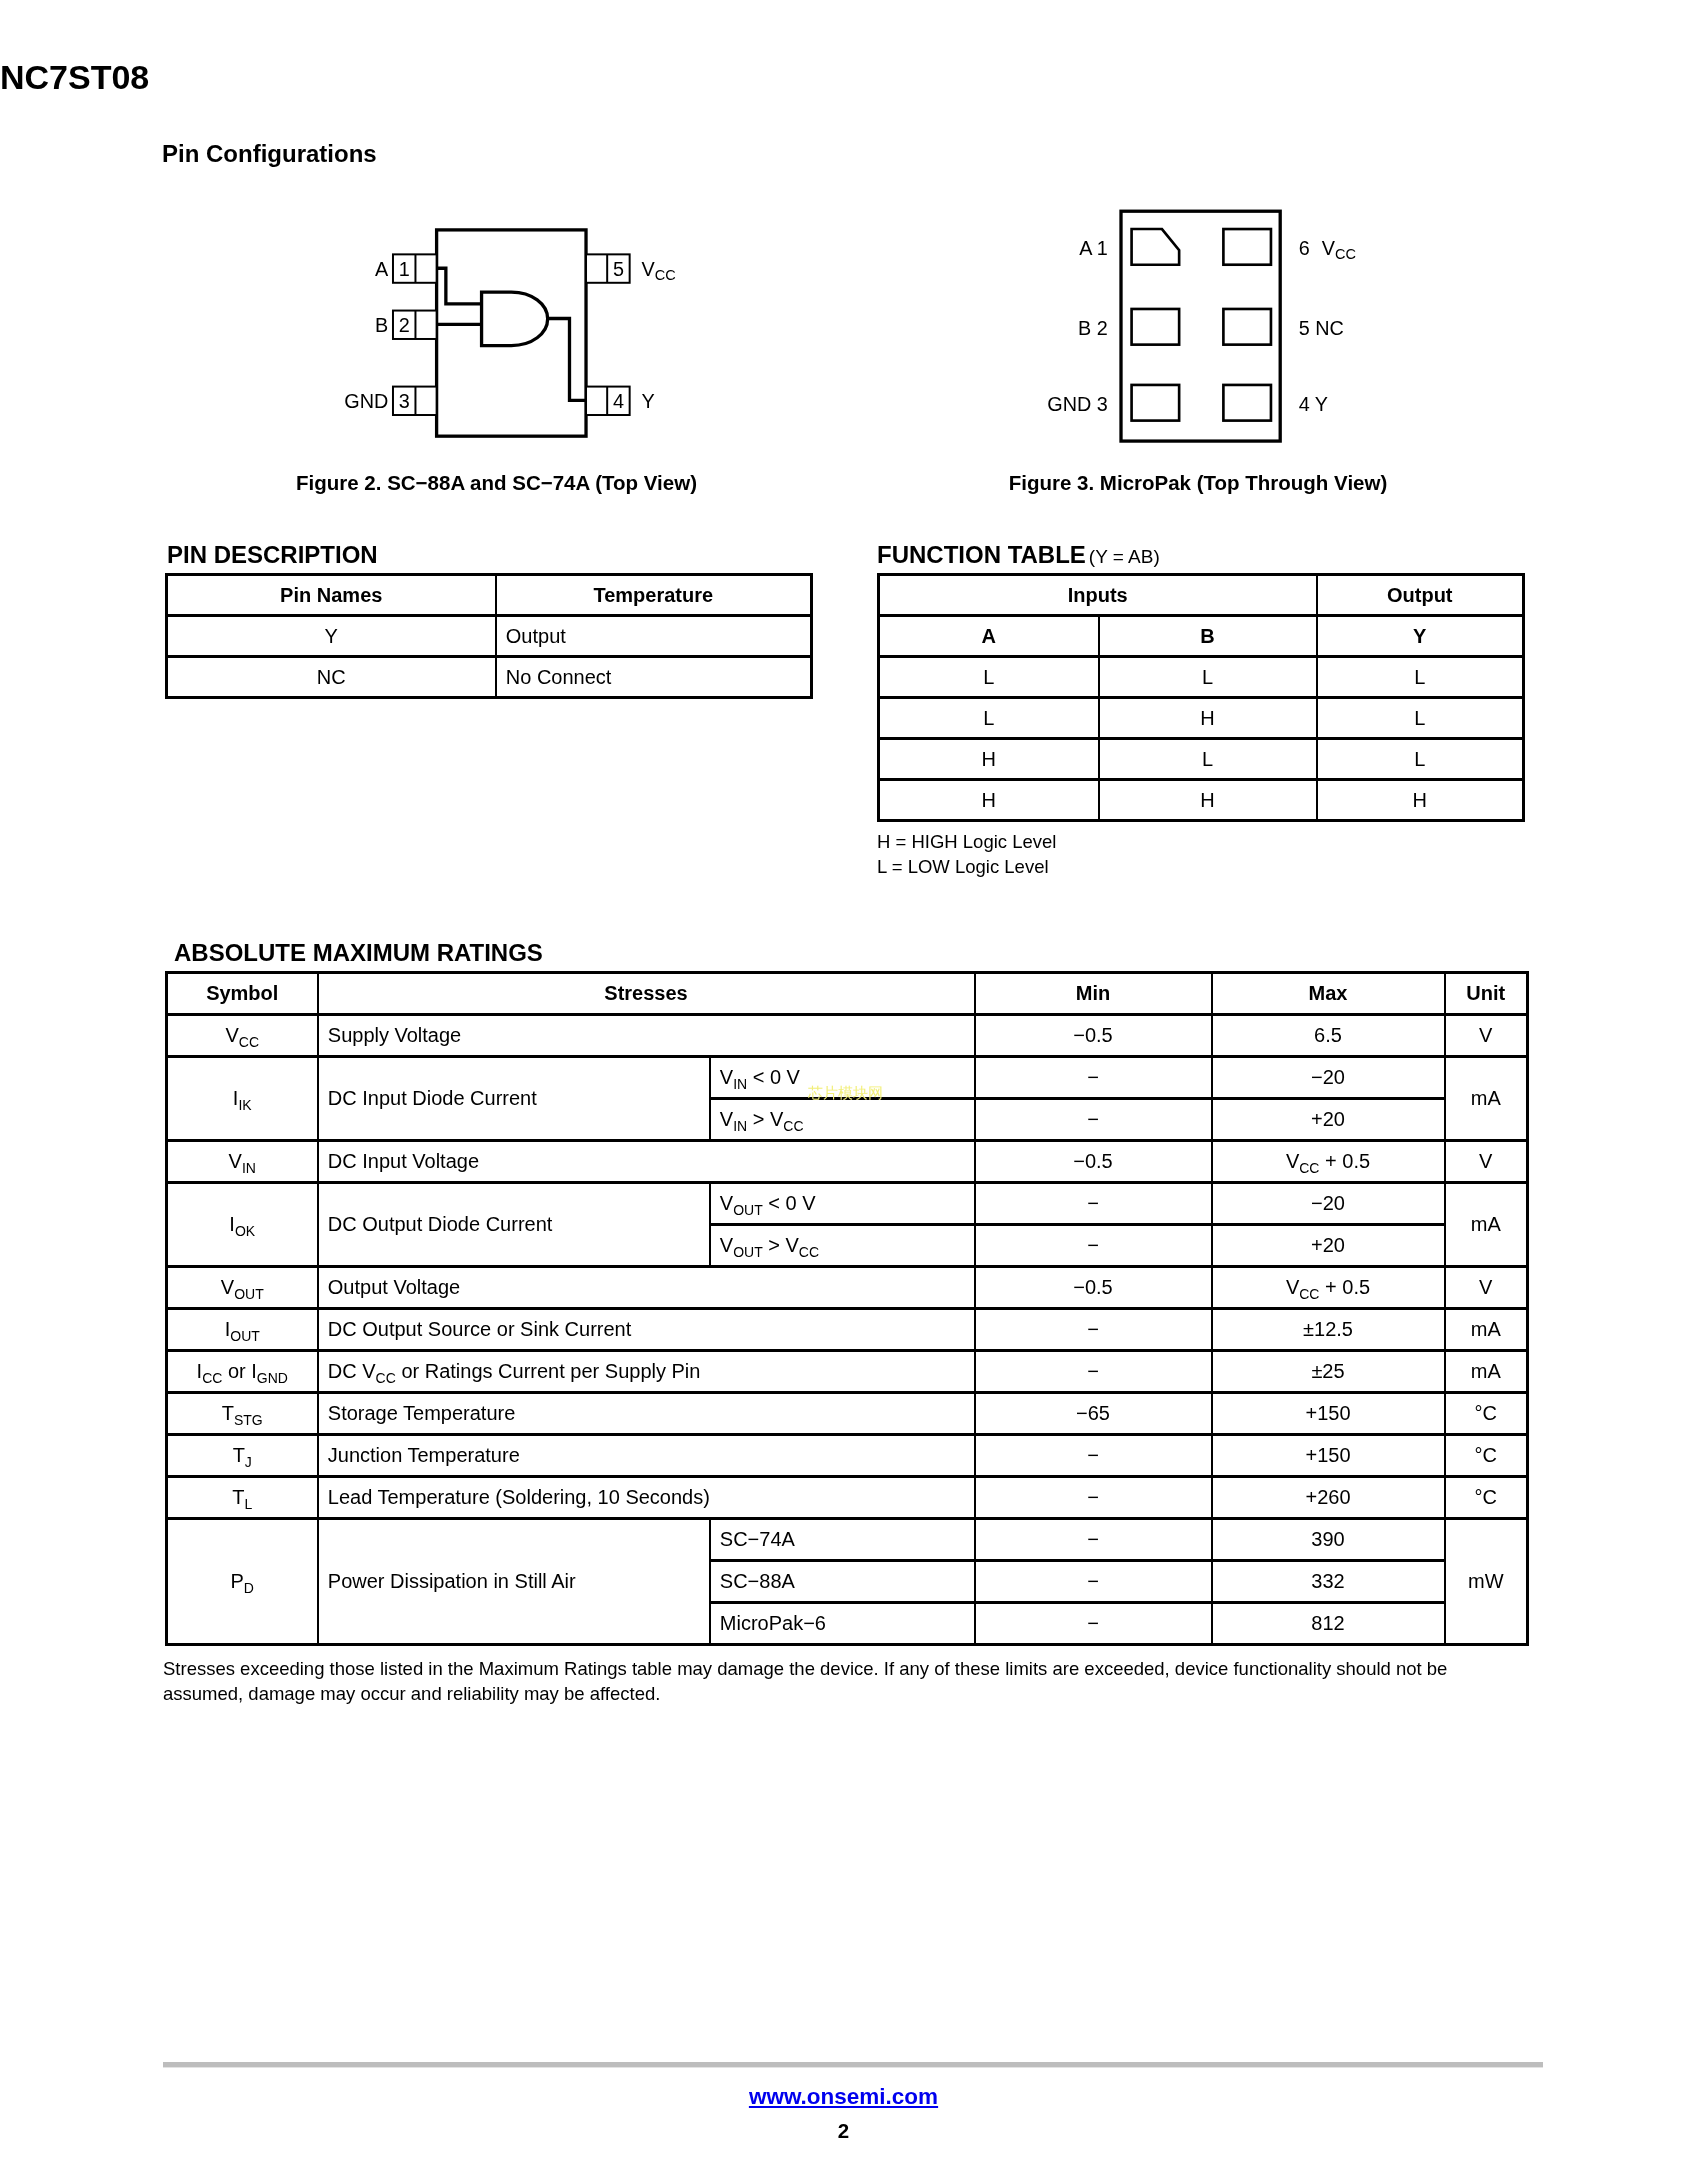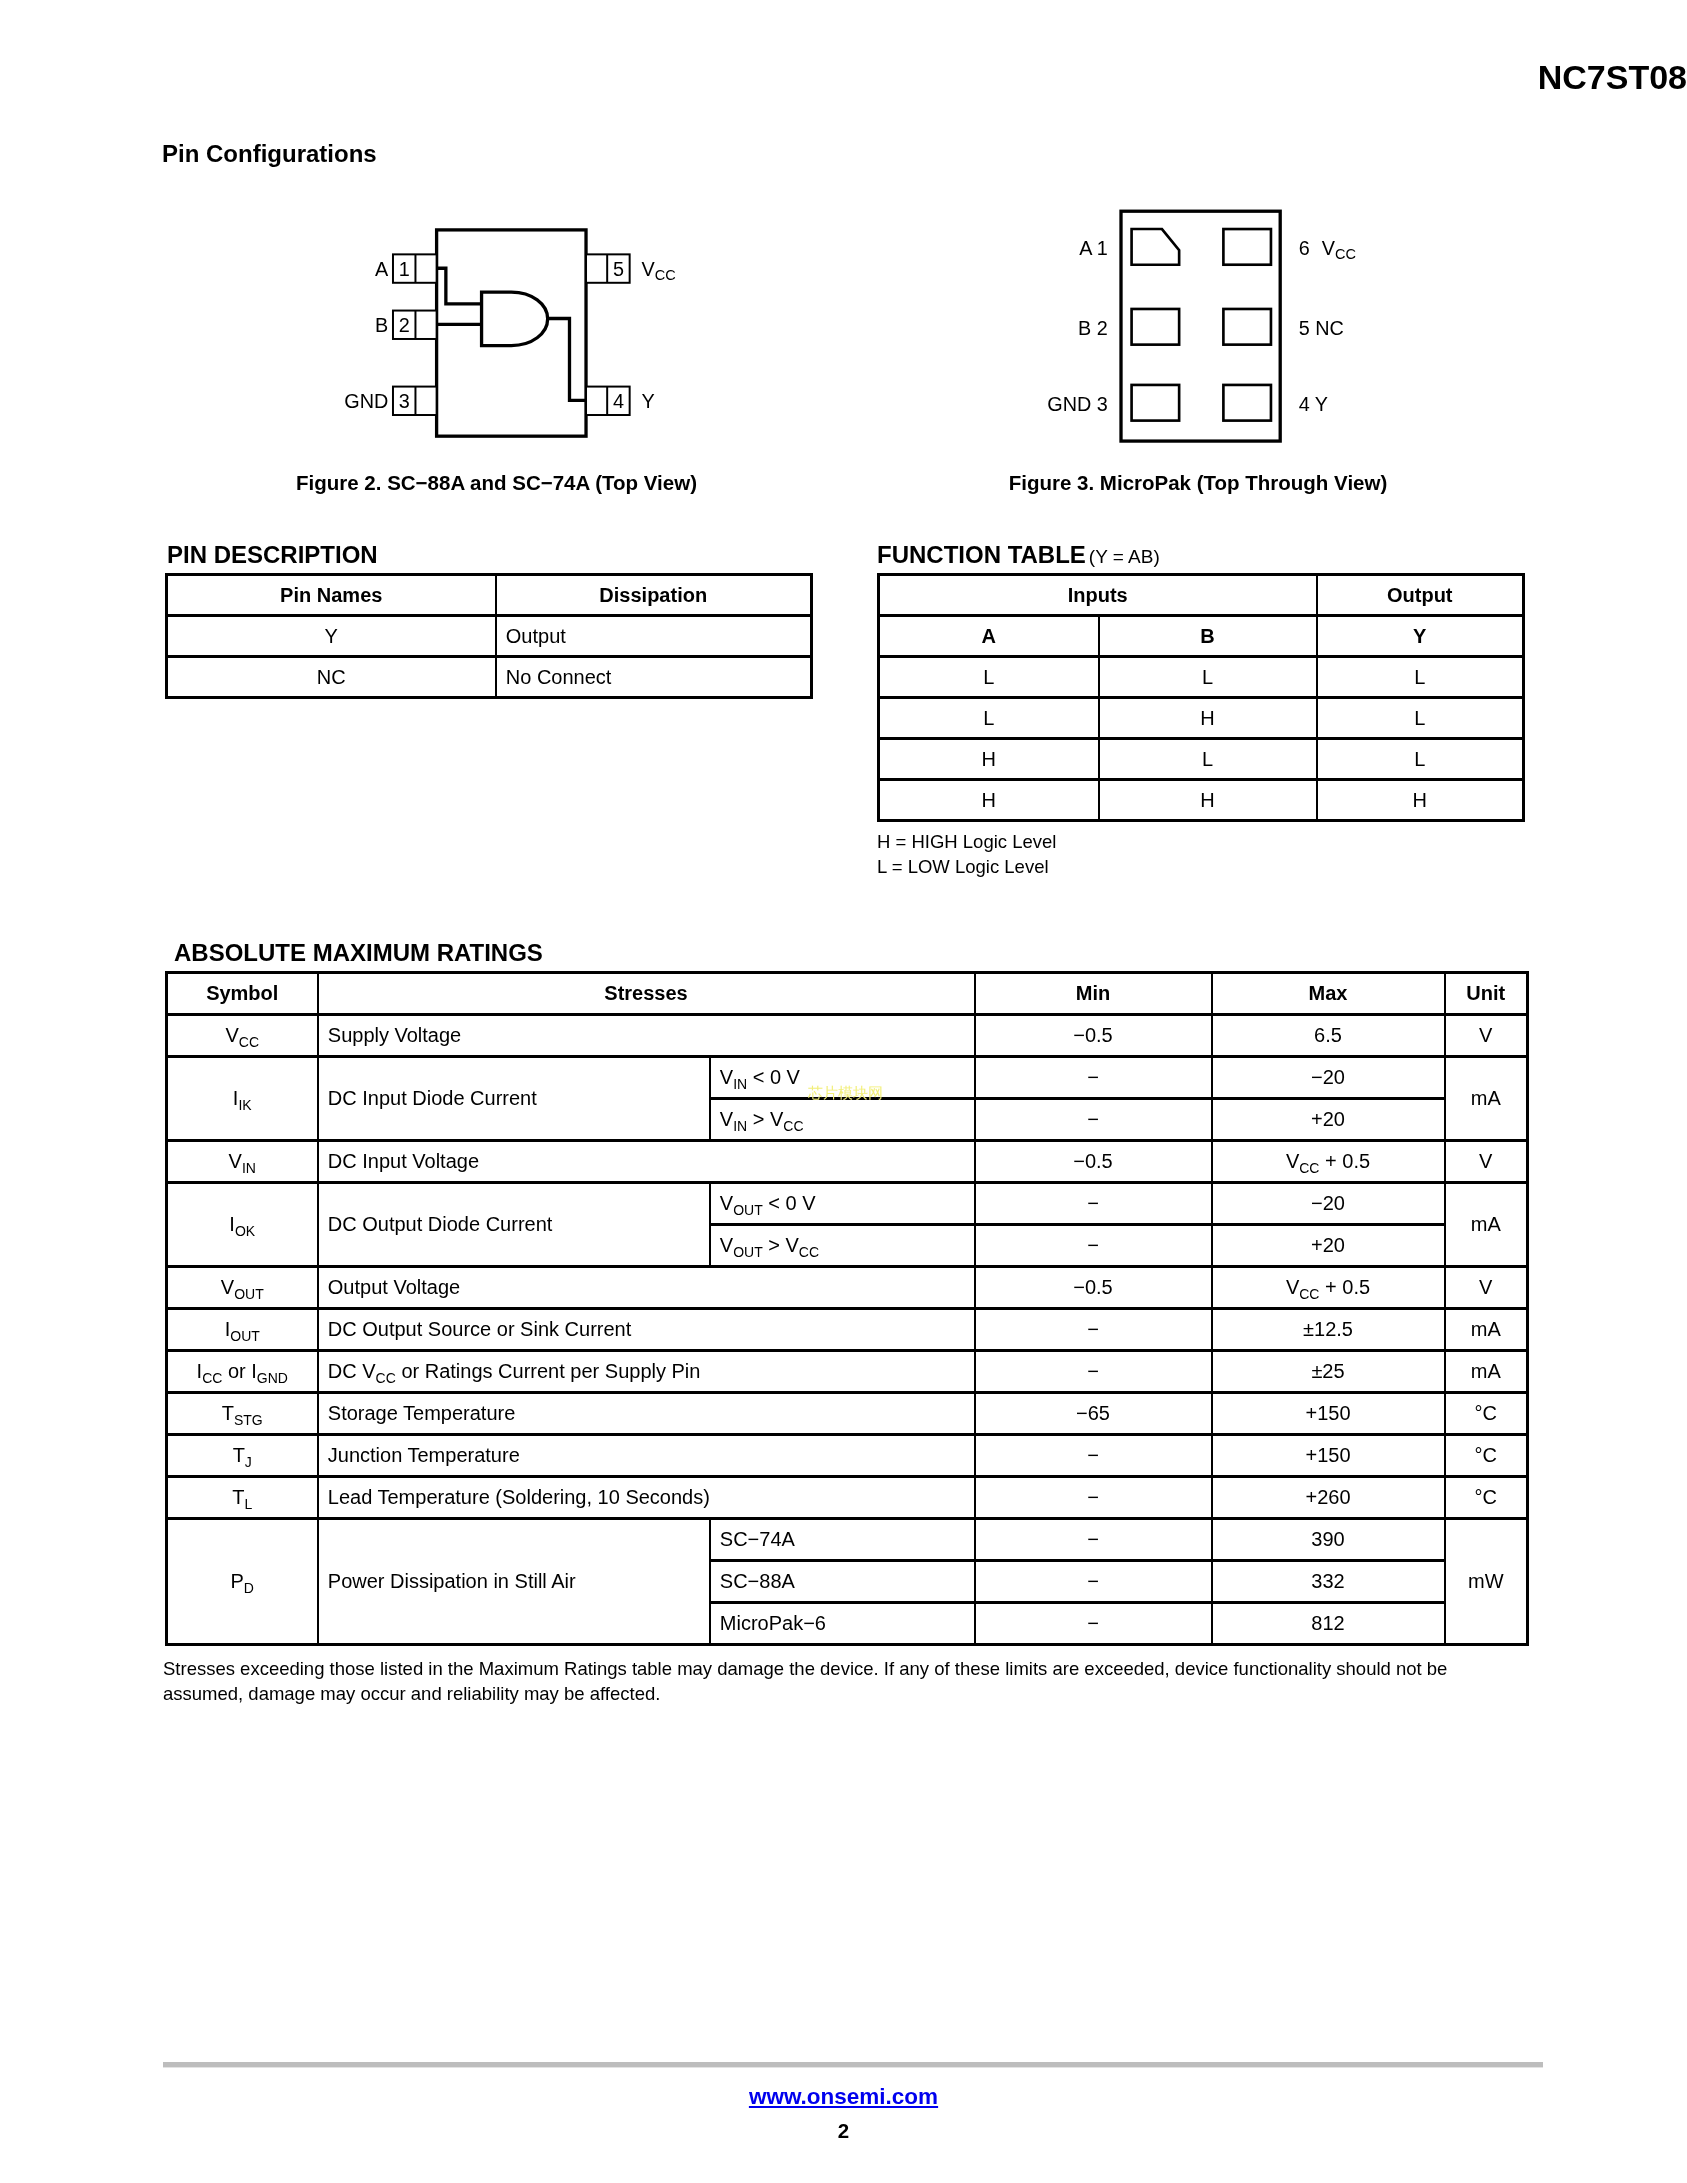--- a/index.html
+++ b/index.html
@@ -1,19 +1,19 @@
 <!DOCTYPE html>
 <html style="font-size:10.6px"><head>
 <meta charset="utf-8">
 <style>
   html,body{margin:0;padding:0;background:#ffffff;}
   #page{position:relative;width:1687px;height:2183px;background:#ffffff;
         font-family:"Liberation Sans",sans-serif;color:#000;overflow:hidden;}
   .abs{position:absolute;}
-  #doc-title{left:0;top:58px;width:1687px;text-align:right;font-size:34px;font-weight:bold;}
+  #doc-title{left:0;top:58px;width:1687px;text-align:left;font-size:34px;font-weight:bold;}
   .h2{font-size:24px;font-weight:bold;}
   .caption{font-size:20.5px;font-weight:bold;text-align:center;}
   table{border-collapse:collapse;table-layout:fixed;border:3.3px solid #000;background:#fff;}
   td,th{border-left:2px solid #000;border-right:2px solid #000;
         border-top:3.3px solid #000;border-bottom:3.3px solid #000;
         font-size:20px;padding:0;text-align:center;vertical-align:middle;overflow:hidden;}
   th{font-weight:bold;}
   .lc{text-align:left;padding-left:9.3px;}
   .sub{font-size:14px;position:relative;top:4.6px;letter-spacing:0;}
   .pin-table td,.pin-table th{height:38px;margin-top:27px;}
@@ -96,21 +96,21 @@
   <div class="abs h2" style="left:167px;top:541px;">PIN DESCRIPTION</div>
 
   <table class="abs pin-table" style="left:165px;top:573px;width:645px;">
     <colgroup>
         <col style="width:329px">
         <col style="width:316px">
       </colgroup>
     <tbody>
         <tr>
       <th>Pin Names</th>
-      <th>Dissipation</th>
+      <th>Temperature</th>
     </tr>
     <tr>
       <td>Y</td>
       <td class="lc">Output</td>
     </tr>
     <tr>
       <td>NC</td>
       <td class="lc">No Connect</td>
     </tr>
   </tbody>

